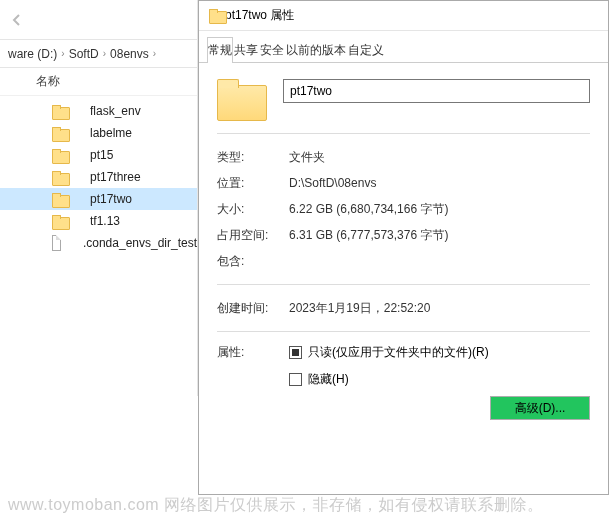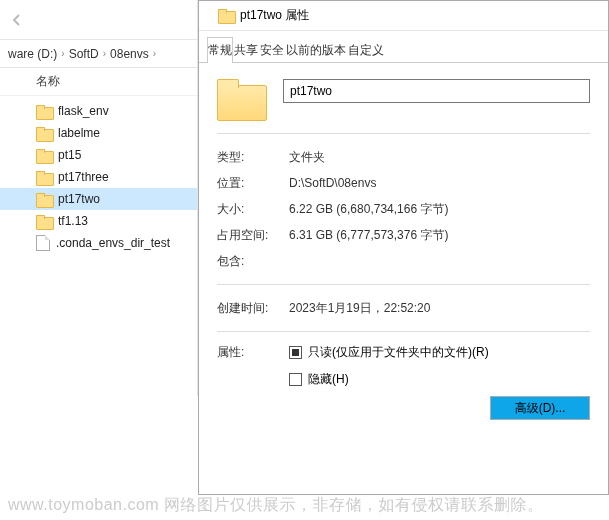--- a/index.html
+++ b/index.html
@@ -8,31 +8,31 @@
 
 .explorer { position: absolute; left: 0; top: 0; width: 198px; height: 396px; background: #fff; border-right: 1px solid #e5e5e5; }
 .explorer-top { height: 40px; border-bottom: 1px solid #e5e5e5; display: flex; align-items: center; padding-left: 6px; }
 .nav-arrow { width: 22px; height: 22px; display: flex; align-items: center; justify-content: center; color: #bbb; }
 .breadcrumb-bar { height: 28px; border-bottom: 1px solid #e5e5e5; display: flex; align-items: center; padding: 0 6px; white-space: nowrap; overflow: hidden; color: #333; }
 .breadcrumb-bar span { margin: 0 2px; }
 .caret { color: #888; font-size: 10px; margin: 0 3px; }
 
 .col-header { height: 28px; display: flex; align-items: center; padding-left: 36px; color: #444; border-bottom: 1px solid #f0f0f0; }
 .file-list { padding: 4px 0; }
-.file-row { height: 22px; display: flex; align-items: center; padding-left: 36px; gap: 6px; color: #222; white-space: nowrap; }
+.file-row { height: 22px; display: flex; align-items: center; padding-left: 52px; gap: 22px; color: #222; white-space: nowrap; }
 .file-row.selected { background: #cce8ff; }
 .folder-icon { width: 16px; height: 13px; position: relative; }
 .folder-icon::before { content: ""; position: absolute; left: 0; top: 2px; width: 16px; height: 11px; background: #ffe08a; border: 1px solid #e6b84a; border-radius: 1px; }
 .folder-icon::after { content: ""; position: absolute; left: 0; top: 0; width: 7px; height: 3px; background: #ffe08a; border: 1px solid #e6b84a; border-bottom: none; border-radius: 1px 1px 0 0; }
 .file-icon { width: 14px; height: 16px; background: #fff; border: 1px solid #aaa; position: relative; }
 .file-icon::after { content: ""; position: absolute; right: -1px; top: -1px; width: 0; height: 0; border-right: 5px solid #fff; border-bottom: 5px solid #ddd; }
 
 
 .props { position: absolute; left: 198px; top: 0; width: 411px; height: 495px; background: #fff; border: 1px solid #aaa; display: flex; flex-direction: column; }
-.titlebar { height: 30px; display: flex; align-items: center; padding-left: 19px; gap: 6px; border-bottom: 1px solid #e5e5e5; }
+.titlebar { height: 30px; display: flex; align-items: center; padding-left: 10px; gap: 0; border-bottom: 1px solid #e5e5e5; }
 .tiny-folder { width: 16px; height: 13px; position: relative; }
 .tiny-folder::before { content: ""; position: absolute; left: 0; top: 2px; width: 16px; height: 11px; background: #ffe08a; border: 1px solid #e6b84a; border-radius: 1px; }
 .tiny-folder::after { content: ""; position: absolute; left: 0; top: 0; width: 7px; height: 3px; background: #ffe08a; border: 1px solid #e6b84a; border-bottom: none; border-radius: 1px 1px 0 0; }
 .titlebar .title-text { font-size: 12px; }
 
 .tabs { height: 28px; display: flex; align-items: flex-end; padding-left: 8px; border-bottom: 1px solid #ccc; gap: 0; margin-top: 4px; }
 .tab { padding: 4px 0; border: 1px solid transparent; border-bottom: none; color: #333; position: relative; top: 1px; }
 .tab.active { border-color: #ccc; background: #fff; }
 
 .props-body { flex: 1; padding: 16px 18px; overflow: hidden; }
@@ -48,21 +48,21 @@
 .info-label { width: 72px; color: #333; flex-shrink: 0; }
 .info-value { color: #333; }
 
 .attr-row { display: flex; align-items: flex-start; padding: 2px 0; }
 .attr-col { flex: 1; display: flex; flex-direction: column; gap: 10px; }
 .check-line { display: flex; align-items: center; gap: 6px; }
 .checkbox { width: 13px; height: 13px; border: 1px solid #555; display: inline-flex; align-items: center; justify-content: center; background: #fff; flex-shrink: 0; }
 .checkbox.indet { background: #fff; }
 .checkbox.indet::after { content: ""; width: 7px; height: 7px; background: #333; }
 .adv-row { display: flex; justify-content: flex-end; margin-top: 6px; }
-.adv-button { width: 100px; height: 24px; border: 1px solid #adadad; background: #0ea5e9; text-align: center; line-height: 22px; }
+.adv-button { width: 100px; height: 24px; border: 1px solid #adadad; background: #22c55e; text-align: center; line-height: 22px; }
 
 .watermark { position: absolute; left: 0; bottom: 4px; width: 609px; color: #ccc; font-size: 16px; padding-left: 8px; letter-spacing: 0.5px; white-space: nowrap; }
 </style>
 </head>
 <body>
 
 <div class="explorer">
   <div class="explorer-top">
     <span class="nav-arrow">
       <svg width="14" height="14" viewBox="0 0 14 14">

